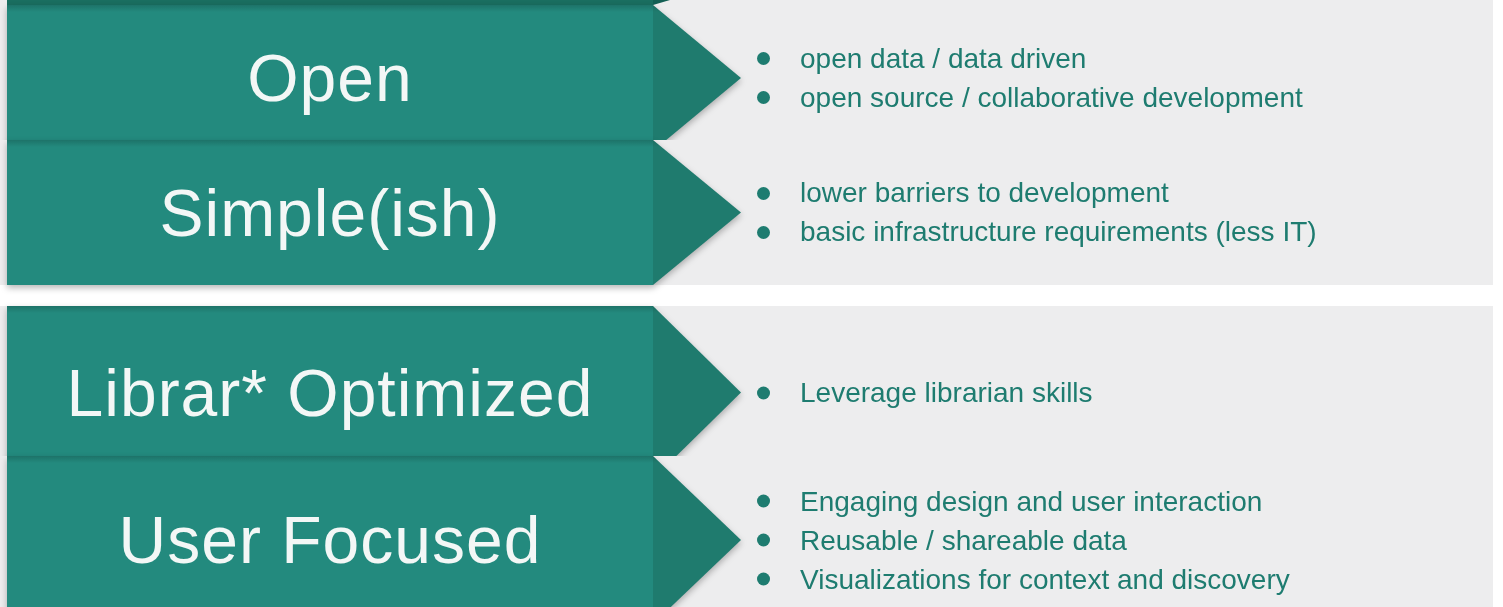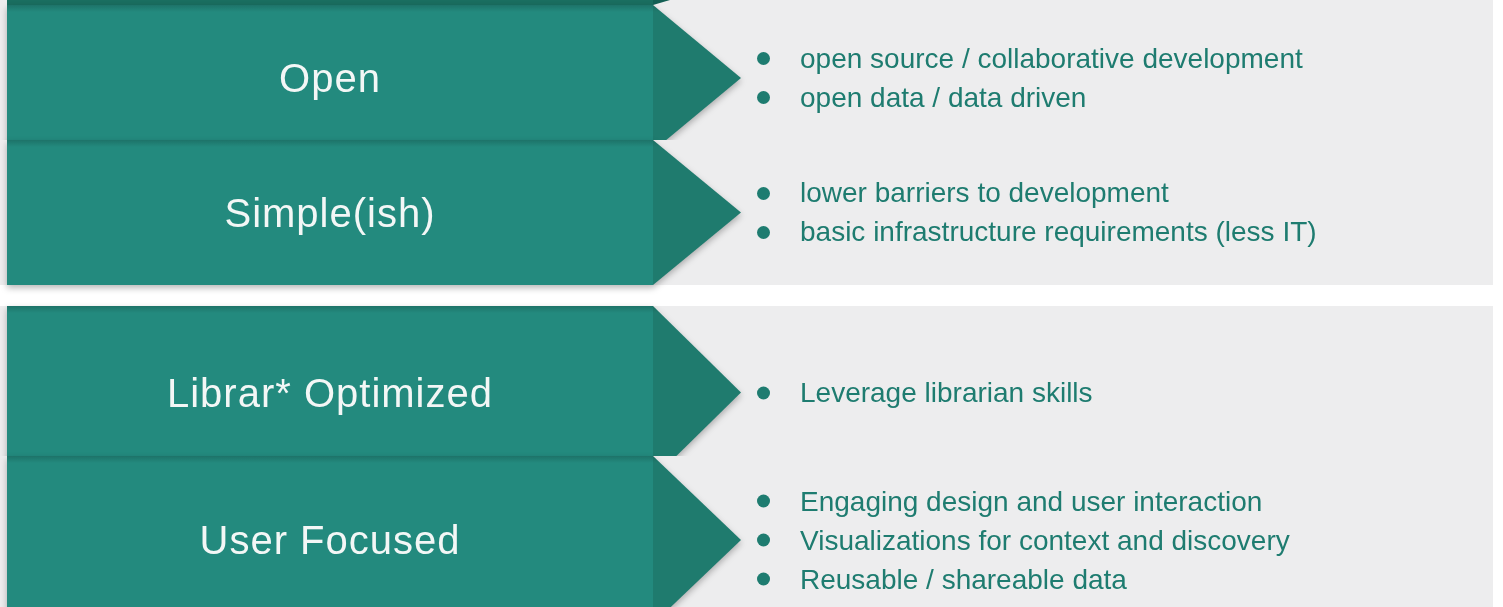--- a/index.html
+++ b/index.html
@@ -37,21 +37,21 @@
     filter:drop-shadow(0 3px 3px rgba(0,0,0,0.28));}
   .arrow-body{position:absolute;left:0;top:0;bottom:0;width:646px;background:var(--arrow-body);
     background-image:linear-gradient(to bottom, rgba(0,0,0,0.17), rgba(0,0,0,0) 7px);
     display:flex;align-items:center;justify-content:center;}
   .arrow-head{position:absolute;left:646px;top:0;bottom:0;width:88px;background:var(--arrow-head);
     background-image:linear-gradient(to bottom, rgba(0,0,0,0.12), rgba(0,0,0,0) 7px);
     clip-path:polygon(0 0,100% 50%,0 100%);}
 
   .arrow-label{
     color:var(--label-text);
-    font-size:40px;font-weight:100;
+    font-size:66px;font-weight:100;
     letter-spacing:1px;line-height:1;
     white-space:nowrap;
   }
 
   .bullets{
     position:absolute;left:757px;top:50%;transform:translateY(-50%);
     display:flex;flex-direction:column;
   }
   .bullet-item{display:flex;align-items:center;height:39px;}
   .bullet-dot{width:13px;height:13px;border-radius:50%;background:var(--bullet-text);
@@ -75,25 +75,25 @@
   <div class="row row1">
     <div class="arrow">
       <div class="arrow-body">
         <span class="arrow-label">Open</span>
       </div>
       <div class="arrow-head"></div>
     </div>
     <div class="bullets">
       <div class="bullet-item">
         <span class="bullet-dot"></span>
-        <span class="bullet-text">open source / collaborative development</span>
+        <span class="bullet-text">open data / data driven</span>
       </div>
       <div class="bullet-item">
         <span class="bullet-dot"></span>
-        <span class="bullet-text">open data / data driven</span>
+        <span class="bullet-text">open source / collaborative development</span>
       </div>
     </div>
   </div>
 
   <div class="row row2">
     <div class="arrow">
       <div class="arrow-body">
         <span class="arrow-label">Simple(ish)</span>
       </div>
       <div class="arrow-head"></div>
@@ -132,22 +132,22 @@
       </div>
       <div class="arrow-head"></div>
     </div>
     <div class="bullets">
       <div class="bullet-item">
         <span class="bullet-dot"></span>
         <span class="bullet-text">Engaging design and user interaction</span>
       </div>
       <div class="bullet-item">
         <span class="bullet-dot"></span>
-        <span class="bullet-text">Visualizations for context and discovery</span>
+        <span class="bullet-text">Reusable / shareable data</span>
       </div>
       <div class="bullet-item">
         <span class="bullet-dot"></span>
-        <span class="bullet-text">Reusable / shareable data</span>
+        <span class="bullet-text">Visualizations for context and discovery</span>
       </div>
     </div>
   </div>
 
 </div>
 
 </body></html>

